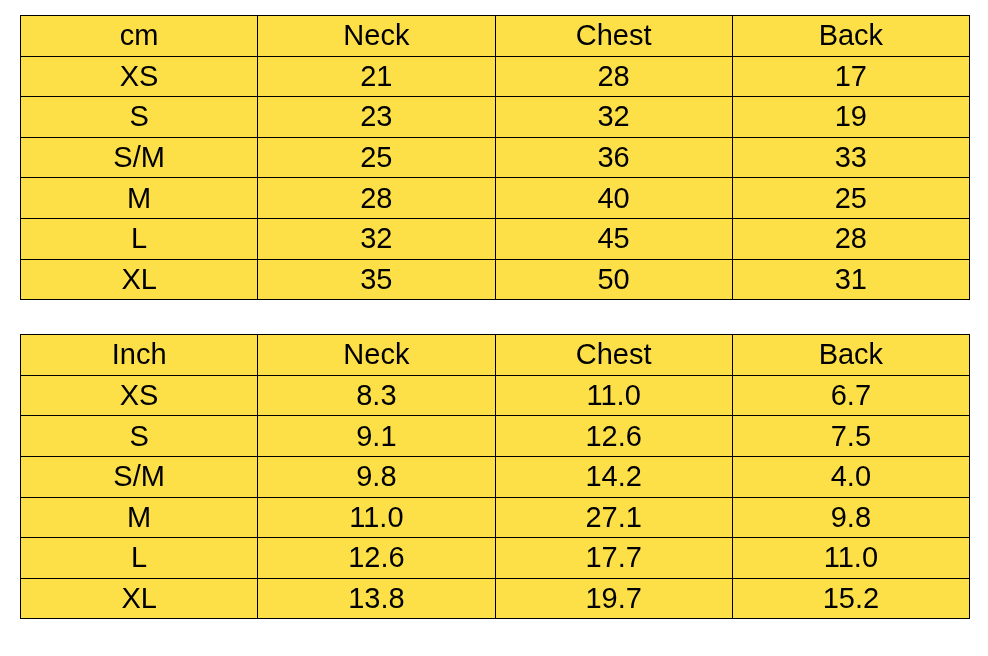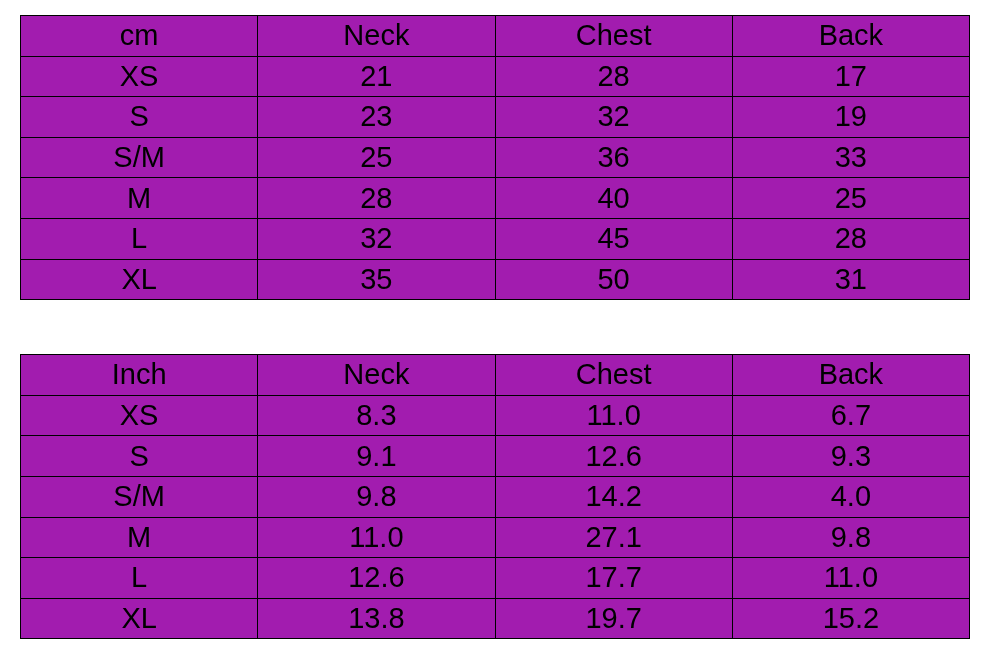--- a/index.html
+++ b/index.html
@@ -16,35 +16,35 @@
   }
   .wrap {
     padding: 15px 0 0 20px;
   }
   table.size-table {
     border-collapse: collapse;
     table-layout: fixed;
     width: 950px;
   }
   table.size-table + table.size-table {
-    margin-top: 54px;
+    margin-top: 34px;
   }
   table.size-table th,
   table.size-table td {
     border: 1.5px solid #000000;
     width: 25%;
     height: 39.6px;
     padding: 0;
     text-align: center;
     vertical-align: middle;
     font-size: 29px;
     font-weight: 400;
     line-height: 1;
     color: #000000;
-    background: #a21caf;
+    background: #fde047;
   }
 </style>
 </head>
 <body>
 
 <div class="wrap">
 
   <table class="size-table">
     <thead>
       <tr>
@@ -107,21 +107,21 @@
       <tr>
         <td>XS</td>
         <td>8.3</td>
         <td>11.0</td>
         <td>6.7</td>
       </tr>
       <tr>
         <td>S</td>
         <td>9.1</td>
         <td>12.6</td>
-        <td>9.3</td>
+        <td>7.5</td>
       </tr>
       <tr>
         <td>S/M</td>
         <td>9.8</td>
         <td>14.2</td>
         <td>4.0</td>
       </tr>
       <tr>
         <td>M</td>
         <td>11.0</td>

